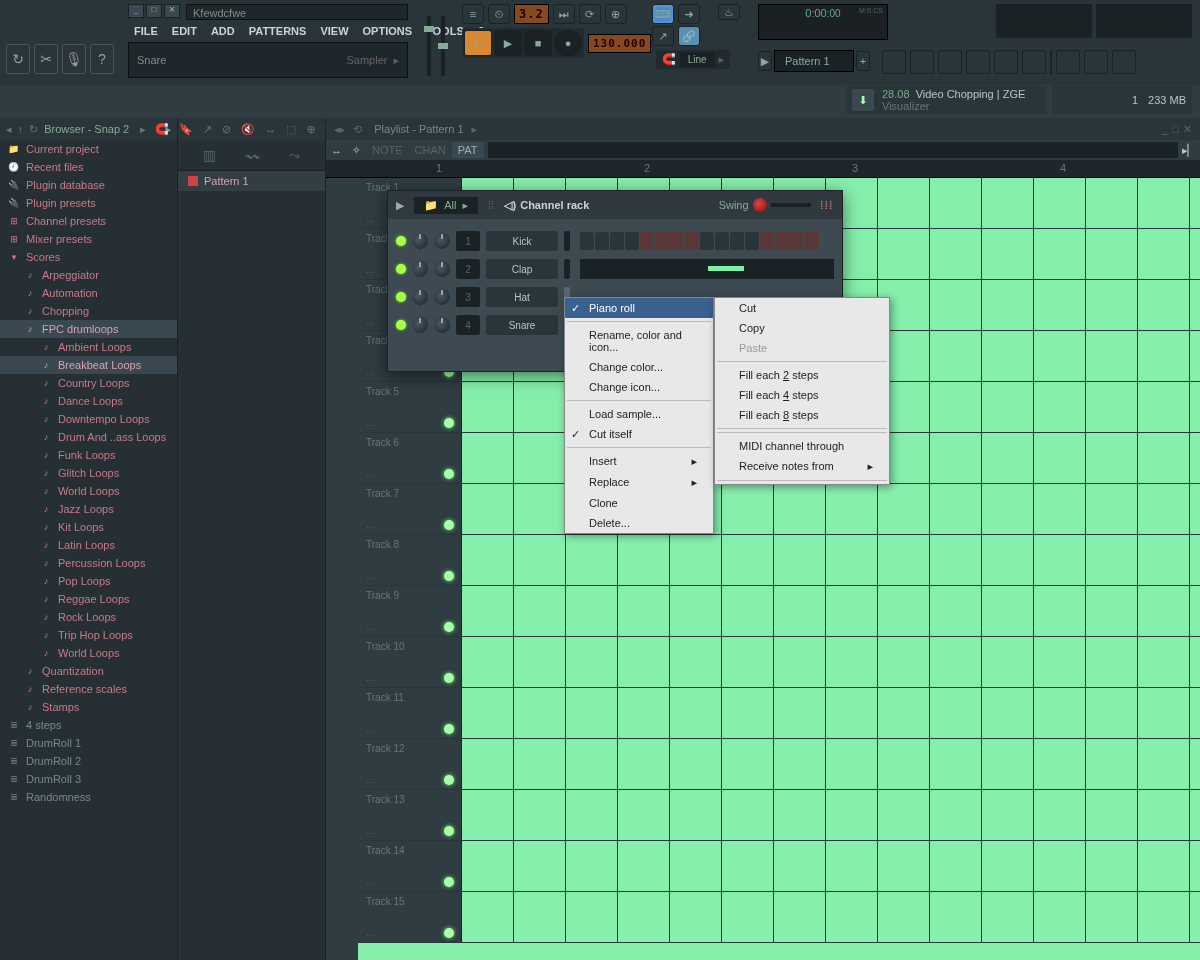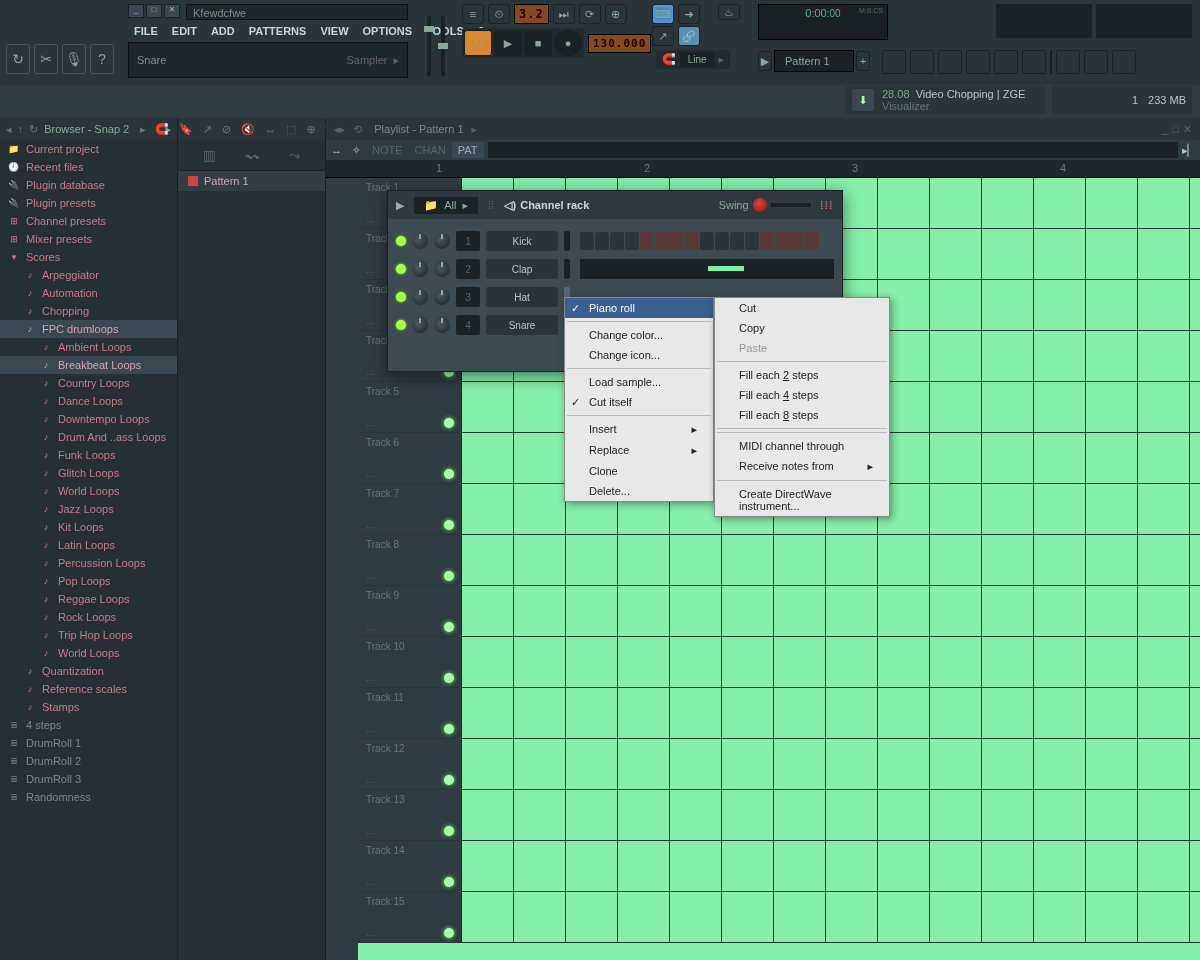--- a/index.html
+++ b/index.html
@@ -647,20 +647,23 @@
   <div class="cr-add">+</div>
 </div>
 
 <div class="ctx-menu" id="ctx1" style="left:564px;top:297px;width:150px">
     <div class="ctx-item hl">
       <span class="check">✓</span>
       <span>Piano roll</span>
     </div>
     <div class="ctx-sep"></div>
     <div class="ctx-item">
+      <span>Rename, color and icon...</span>
+    </div>
+    <div class="ctx-item">
       <span>Change color...</span>
     </div>
     <div class="ctx-item">
       <span>Change icon...</span>
     </div>
     <div class="ctx-sep"></div>
     <div class="ctx-item">
       <span>Load sample...</span>
     </div>
     <div class="ctx-item">
@@ -706,16 +709,13 @@
     <div class="ctx-sep"></div>
     <div class="ctx-sep"></div>
     <div class="ctx-item">
       <span>MIDI channel through</span>
     </div>
     <div class="ctx-item">
       <span>Receive notes from</span>
       <span class="arrow">▸</span>
     </div>
     <div class="ctx-sep"></div>
-    <div class="ctx-item">
-      <span>Create DirectWave instrument...</span>
-    </div>
   </div>
 
 </body></html>

